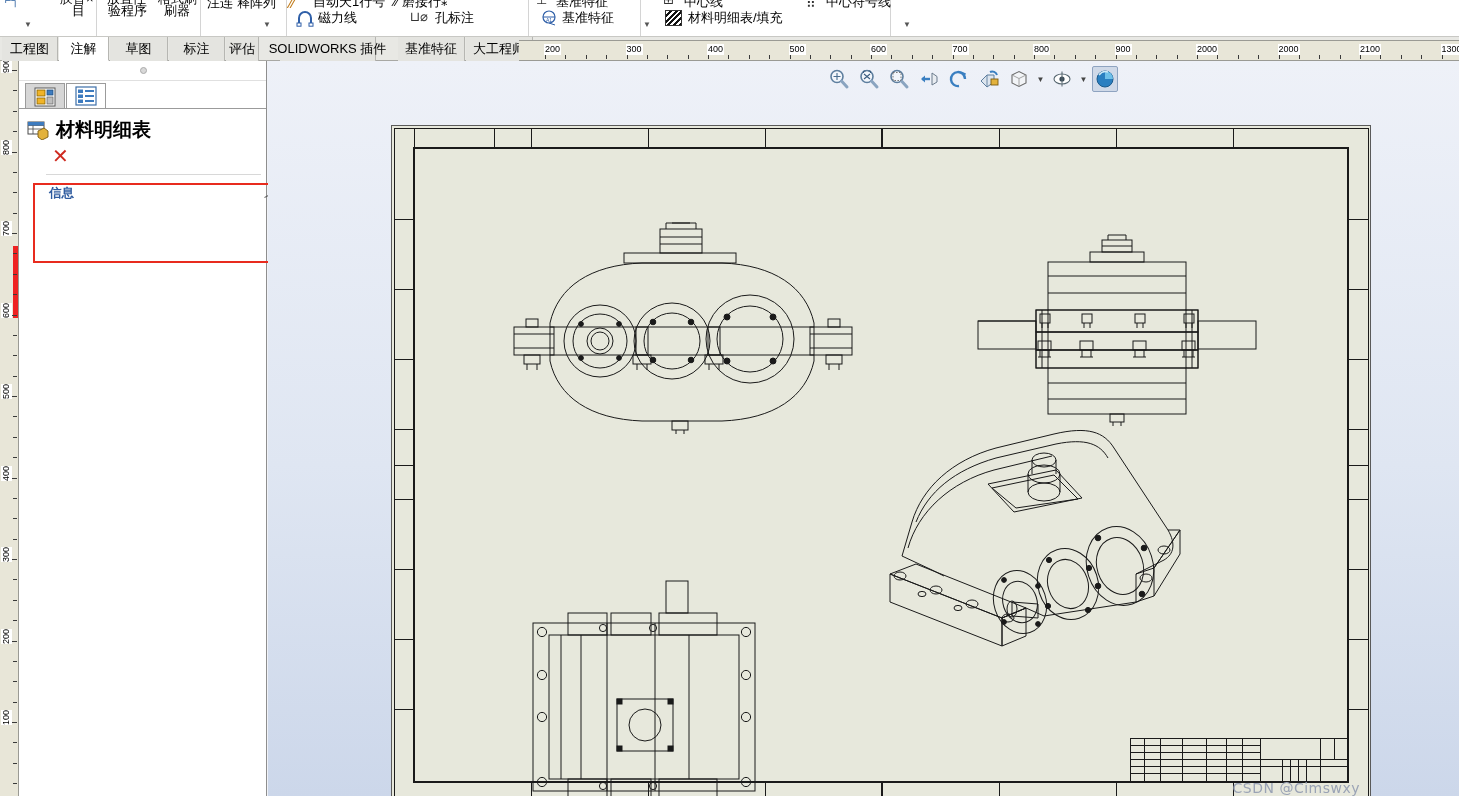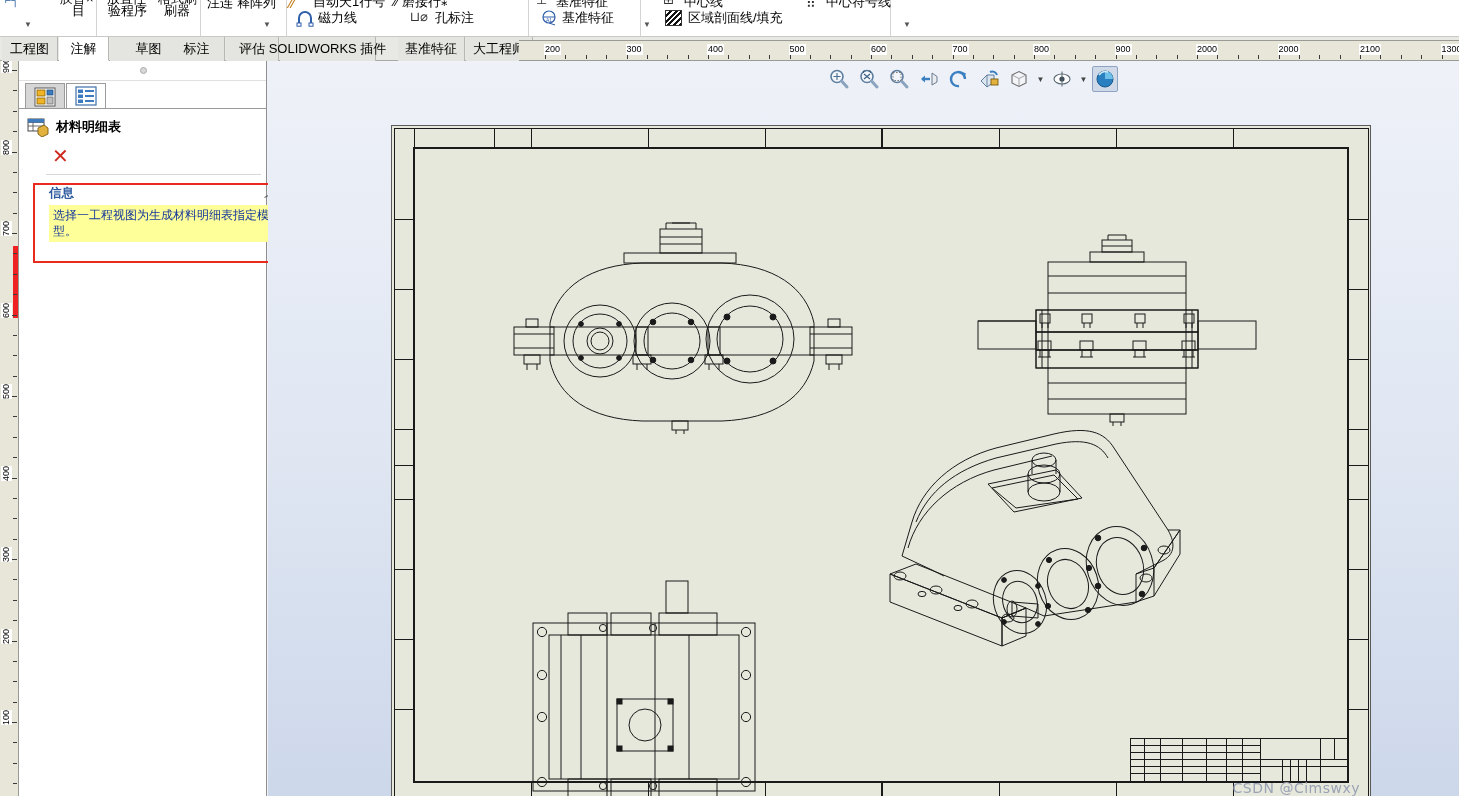--- a/index.html
+++ b/index.html
@@ -167,21 +167,21 @@
   .pm-tab.active { background: #ffffff; border-bottom: 1px solid #ffffff; }
   .pm-tabs-underline {
     position: absolute; left: 0; top: 47px; width: 247px; height: 1px;
     background: #9b9b9b;
   }
   .pm-title-row {
     position: absolute; left: 8px; top: 56px;
     display: flex; align-items: center; gap: 7px;
   }
   .pm-title-text {
-    font-size: 13px; font-weight: bold; color: #000;
+    font-size: 19px; font-weight: bold; color: #000;
   }
   .pm-actions {
     position: absolute; left: 33px; top: 88px;
     display: flex; gap: 12px; align-items: center;
   }
   .pm-x {
     font-size: 20px; color: #cf2a20; font-weight: bold;
     line-height: 14px; cursor: default;
     font-family: "DejaVu Sans", sans-serif;
   }
@@ -334,35 +334,35 @@
         <text x="9" y="12" font-size="5" text-anchor="middle" fill="#2f5fa8">A1</text>
       </svg>
       <div class="rb-item" style="left:562px; top:9px;">基准特征</div>
 
       <div class="rb-item" style="left:663px; top:-8px; color:#333;">⊞</div>
       <div class="rb-item" style="left:684px; top:-7px;">中心线</div>
       <div class="rb-item" style="left:806px; top:-8px; color:#333;">⣿</div>
       <div class="rb-item" style="left:826px; top:-7px;">中心符号线</div>
 
       <div class="rb-icon ico-hatch" style="left:665px; top:10px;"></div>
-      <div class="rb-item" style="left:688px; top:9px;">区域剖面线/填充</div>
+      <div class="rb-item" style="left:688px; top:9px;">材料明细表/填充</div>
 
       <div class="rb-caret" style="left:24px; top:21px;">▼</div>
       <div class="rb-caret" style="left:263px; top:21px;">▼</div>
       <div class="rb-caret" style="left:643px; top:21px;">▼</div>
       <div class="rb-caret" style="left:903px; top:21px;">▼</div>
     </div>
   </div>
 
   <div class="tabbar">
     <div class="tab" style="left:2px;   width:56px;">工程图</div>
     <div class="tab active" style="left:59px;  width:50px;">注解</div>
-    <div class="tab" style="left:110px; width:78px;">草图</div>
+    <div class="tab" style="left:110px; width:58px;">草图</div>
     <div class="tab" style="left:169px; width:56px;">标注</div>
-    <div class="tab" style="left:226px; width:53px;">评估</div>
+    <div class="tab" style="left:226px; width:33px;">评估</div>
     <div class="tab" style="left:280px; width:96px;">SOLIDWORKS 插件</div>
     <div class="tab" style="left:398px; width:67px;">基准特征</div>
     <div class="tab" style="left:466px; width:67px;">大工程师</div>
   </div>
 
   <div class="hruler-left-cap"></div>
   <div class="hruler" id="hruler">
       <div class="htick major" style="left: 15px;"></div>
       <div class="hlabel" style="left: 14px;">200</div>
       <div class="htick minor" style="left: 35.375px;"></div>
@@ -517,21 +517,20 @@
       <div class="pm-x">✕</div>
     </div>
 
     <div class="pm-divider"></div>
 
     <div class="pm-info">
       <div class="pm-info-hdr">
         <span>信息</span>
         <span class="pm-info-chev">︿</span>
       </div>
-      <div class="pm-info-body">选择一工程视图为生成材料明细表指定模型。</div>
     </div>
 
     <div class="pm-info-wrap"></div>
 
     <div class="pm-splitter">
       <div class="pm-splitter-bar"></div>
       <div class="pm-splitter-tab">
         <div class="pm-splitter-dot"></div>
       </div>
     </div>

